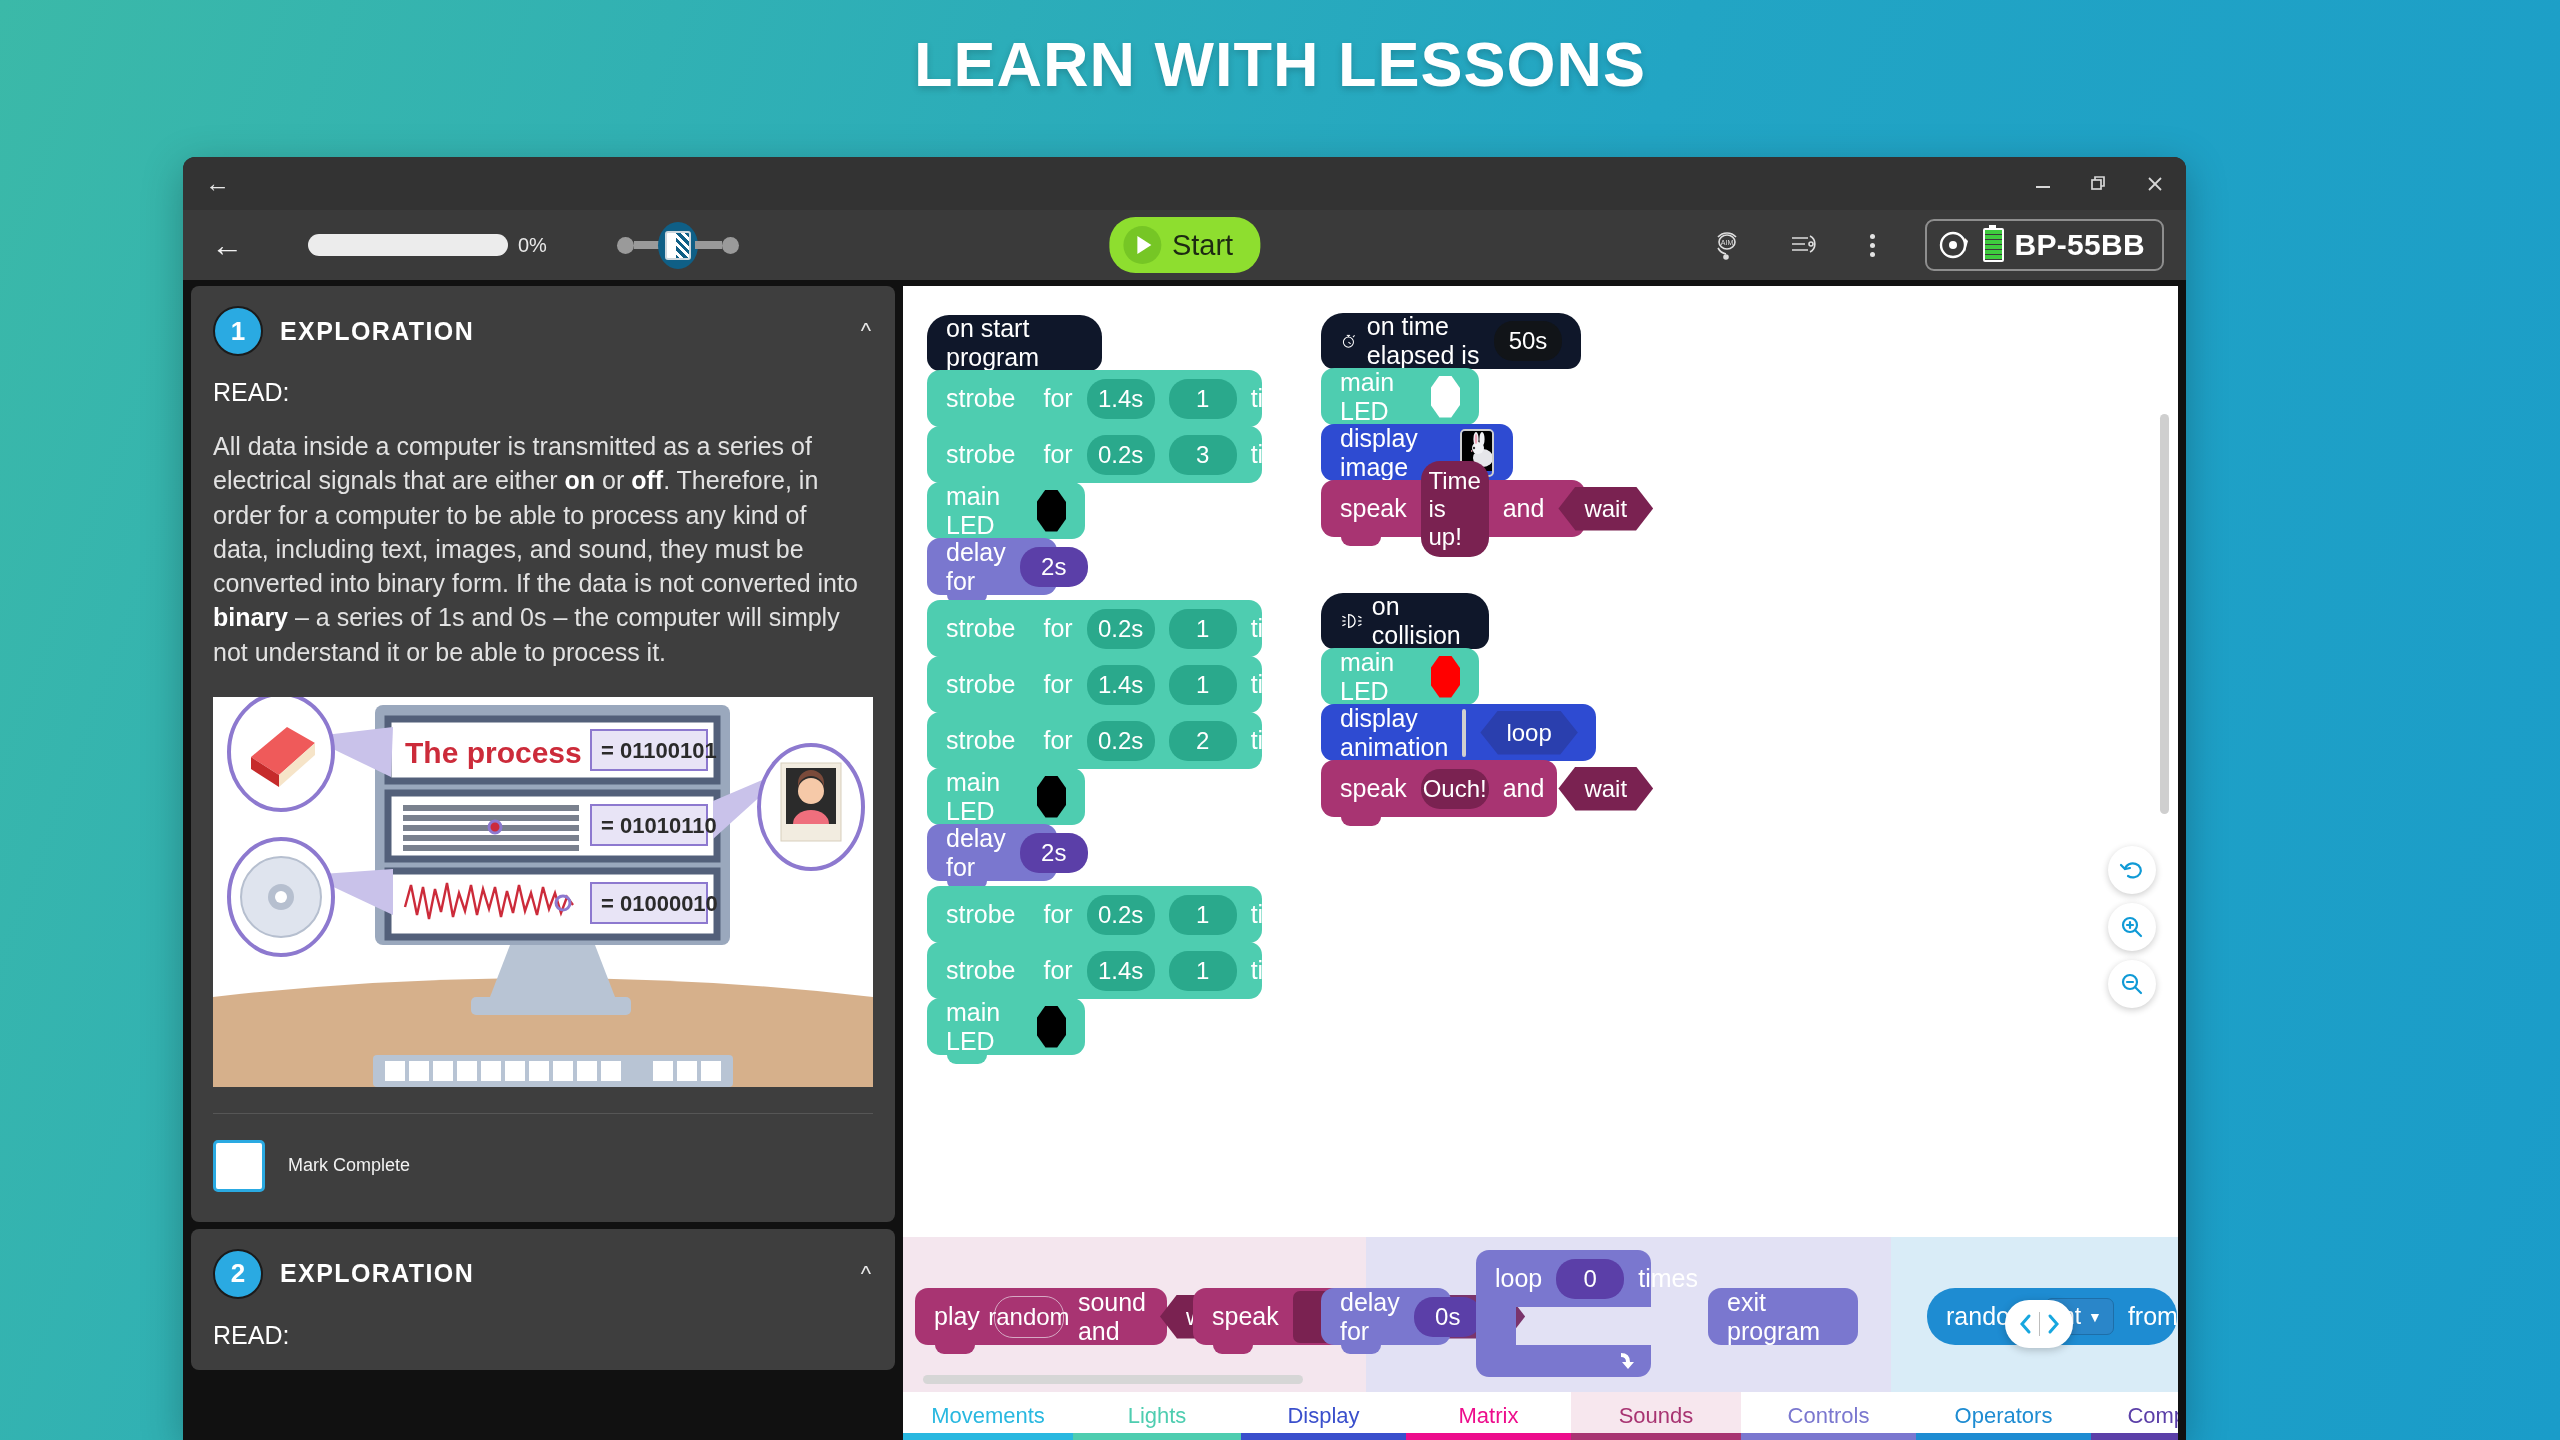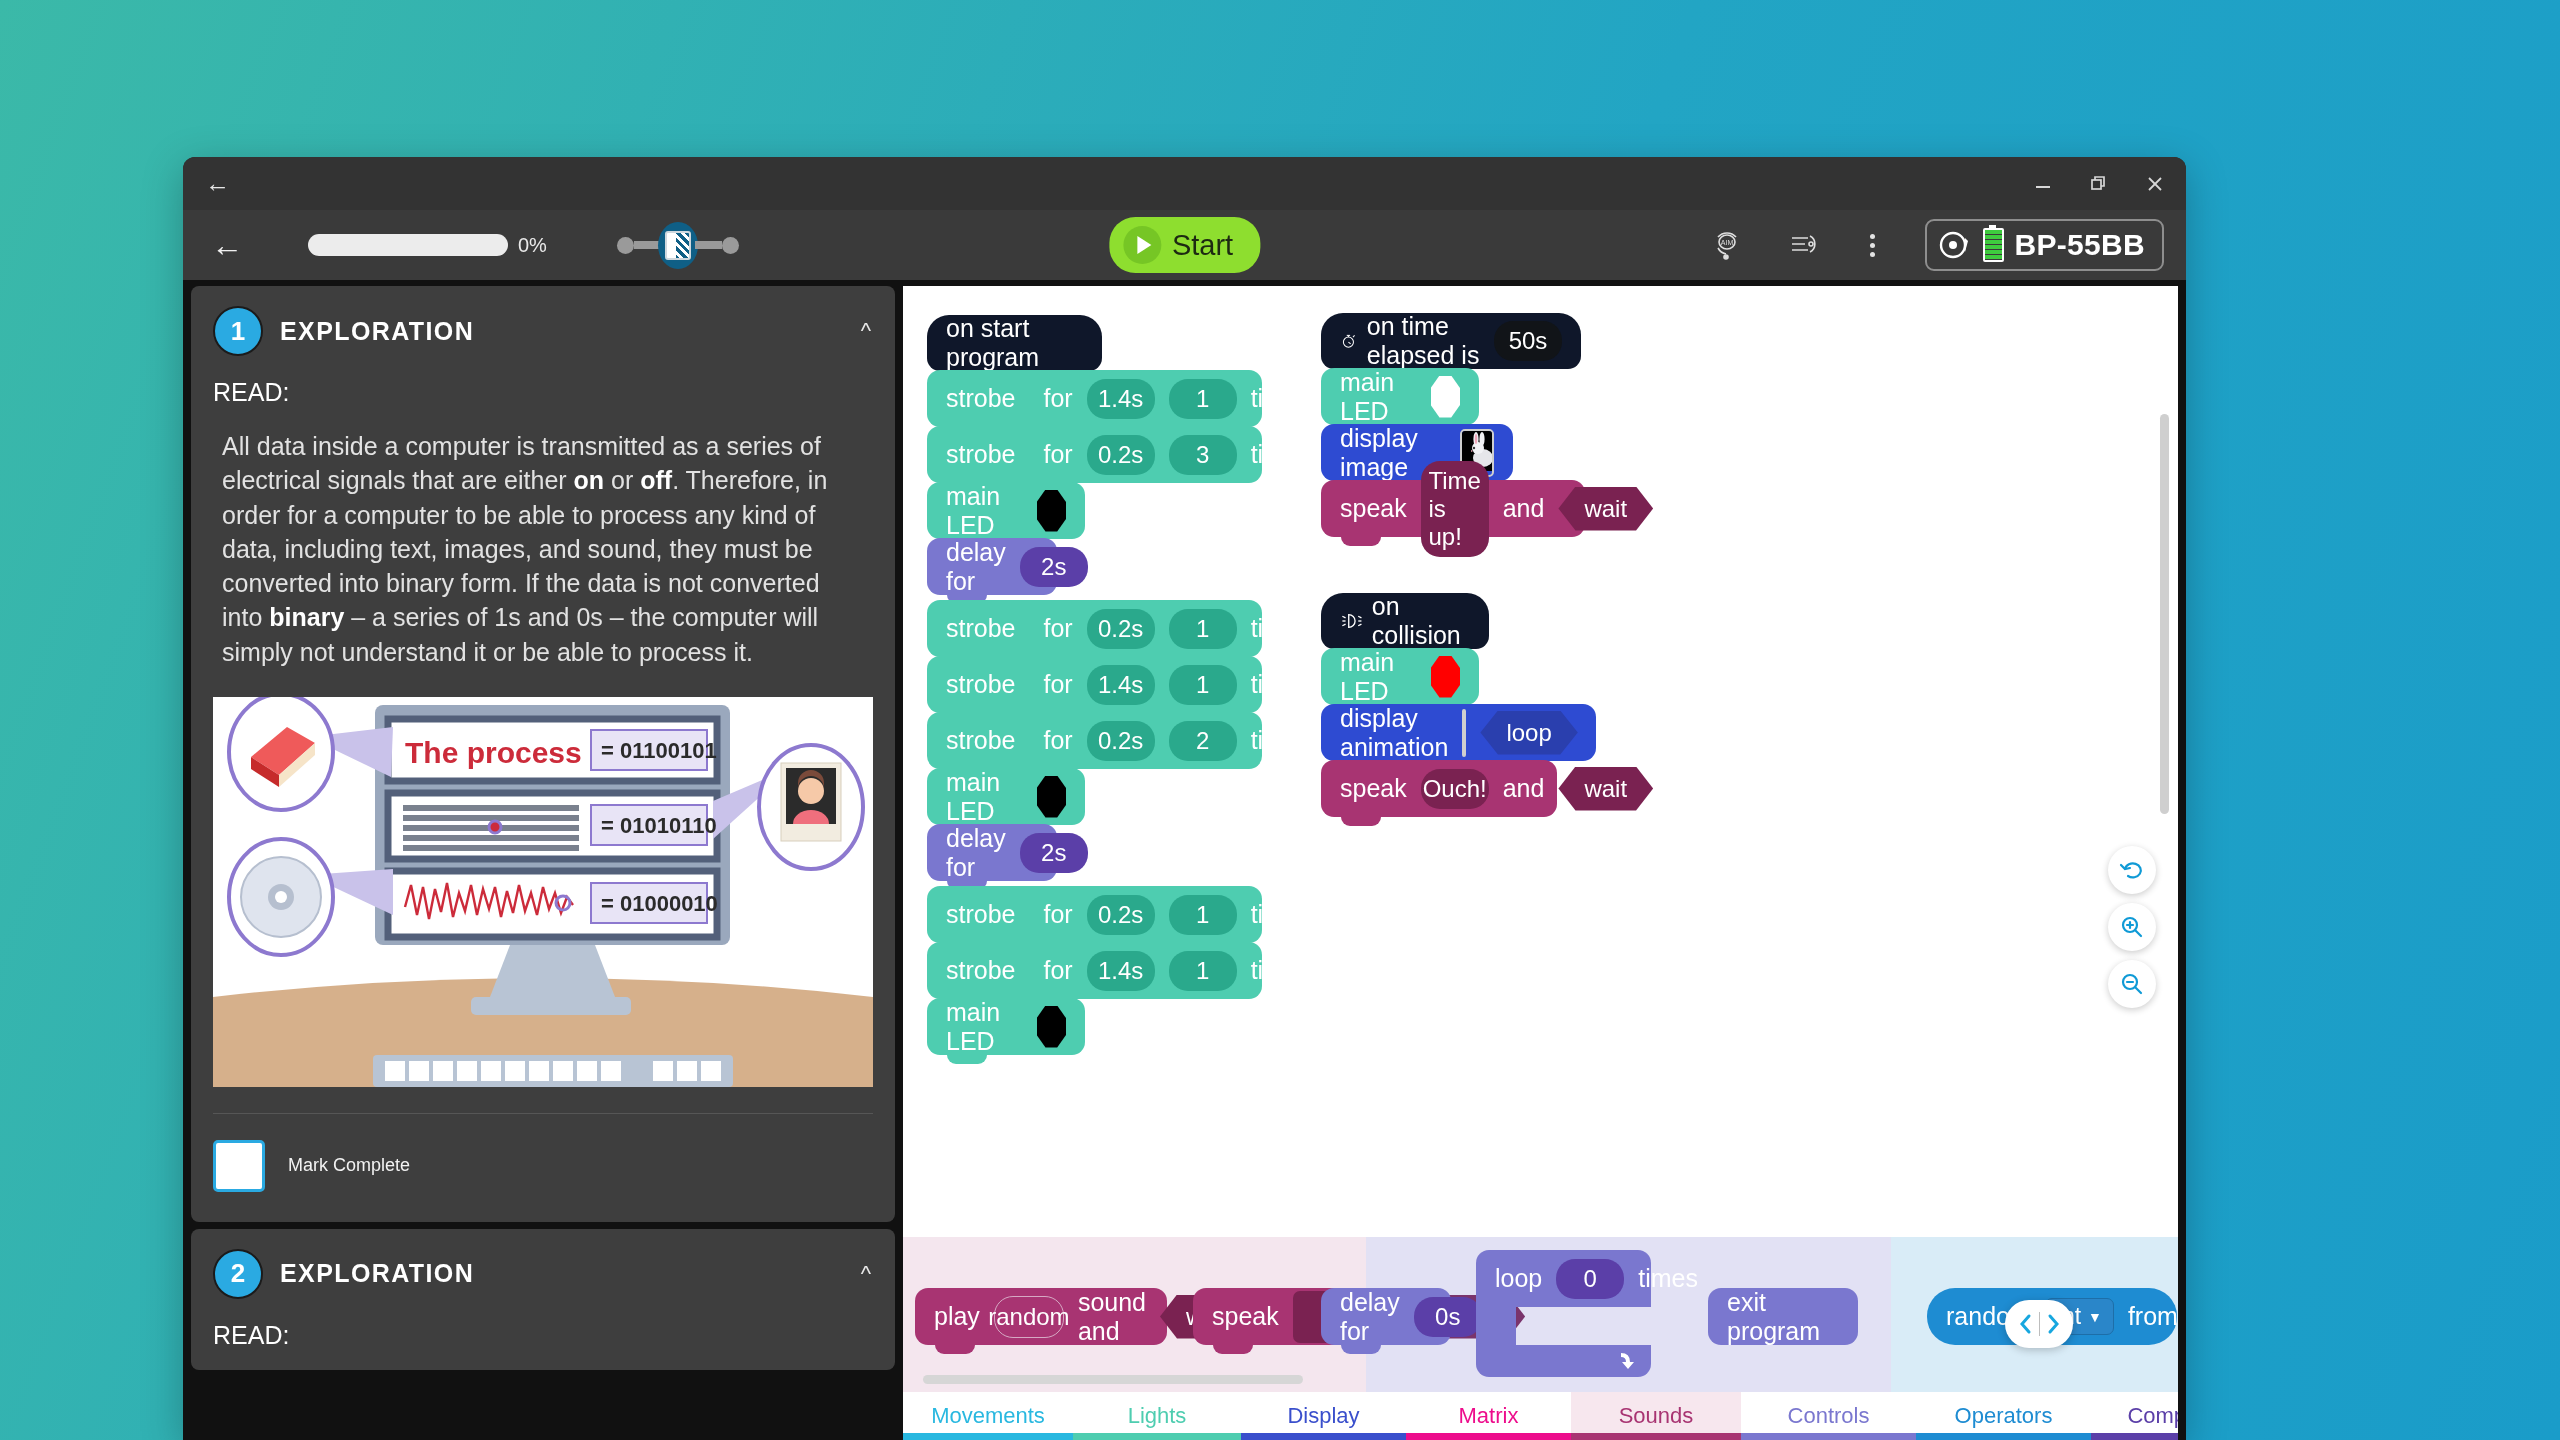--- a/index.html
+++ b/index.html
@@ -98,21 +98,21 @@
   .card{background:#3e3e3e;border-radius:8px;}
   .card-head{display:flex;align-items:center;padding:20px 24px 16px 22px;}
   .badge{
     width:46px;height:46px;border-radius:50%;background:#2aaae2;color:#fff;
     display:flex;align-items:center;justify-content:center;font-size:26px;font-weight:bold;
     border:2px solid #1b1b1b;
   }
   .card-title{color:#ffffff;font-size:25px;font-weight:bold;letter-spacing:1.4px;margin-left:17px;}
   .chev{margin-left:auto;color:#e8e8e8;font-size:22px;cursor:pointer;}
   .read-label{color:#ffffff;font-size:25px;padding:6px 24px 0 22px;}
-  .read-body{color:#e2e2e2;font-size:25px;line-height:1.37;padding:22px 32px 28px 31px;}
+  .read-body{color:#e2e2e2;font-size:25px;line-height:1.37;padding:22px 32px 28px 22px;}
   .read-body b{color:#ffffff;}
   .divider{height:1px;background:#565656;margin:0 22px;}
 
   
   .illus{
     position:relative;height:390px;margin:0 22px;background:#ffffff;overflow:hidden;
   }
   .illus svg{display:block;}
 
   .mark-row{display:flex;align-items:center;padding:26px 22px 30px 22px;}
@@ -172,20 +172,21 @@
   .tab .ul{position:absolute;left:0;bottom:0;height:7px;width:100%;}
 
   
   .selpill{background:#2a86c9;border:1px solid #1d6ea8;border-radius:7px;padding:4px 11px;display:flex;align-items:center;gap:7px;font-size:23px;}
 </style>
 </head>
 <body>
 
 <div class="page">
 
+  <div class="banner-title">LEARN WITH LESSONS</div>
 
   <div class="window">
 
     <div class="titlebar">
       <div class="tb-back">←</div>
       <div class="tb-ctrls">
         <div class="tb-btn">
           <svg width="22" height="22" viewBox="0 0 22 22">
               <rect x="4" y="13" width="14" height="2" fill="#d8d8d8"></rect>
             </svg>

